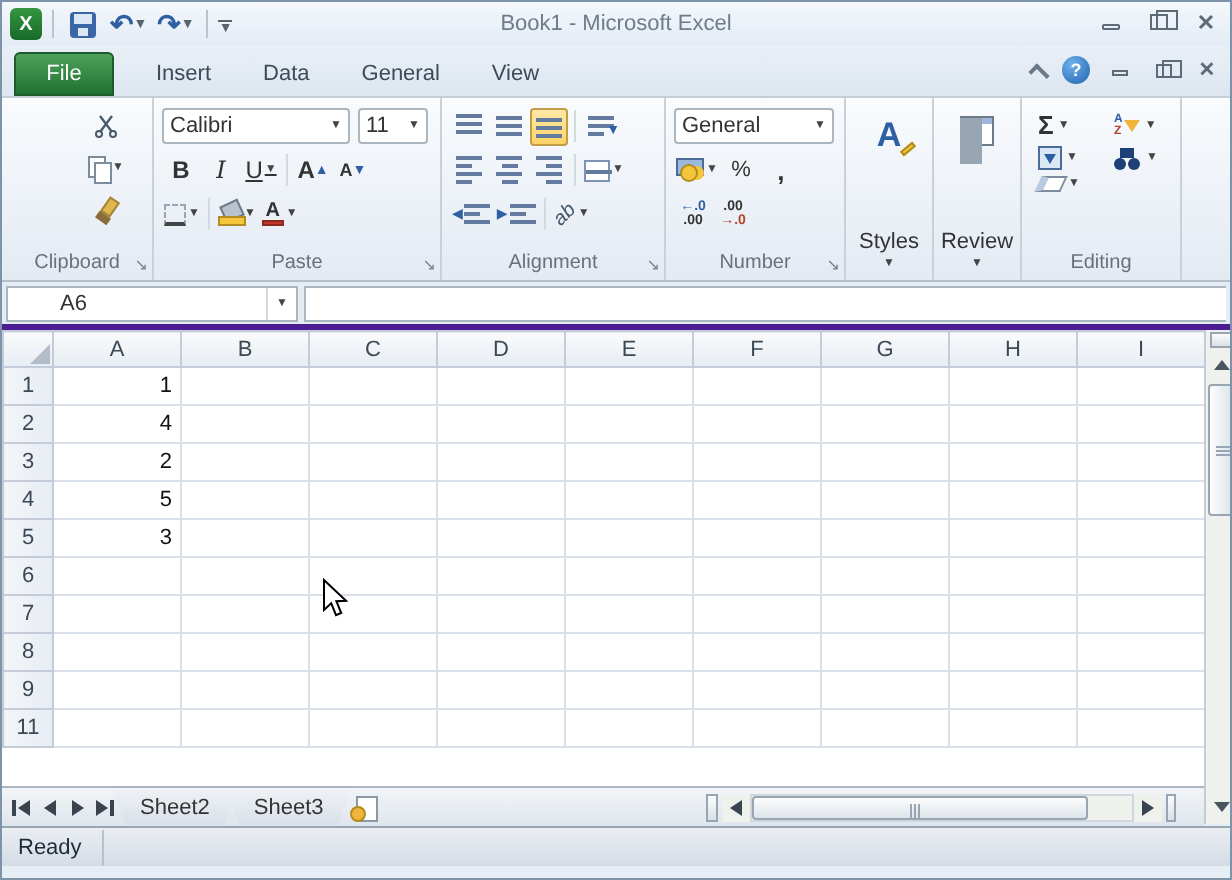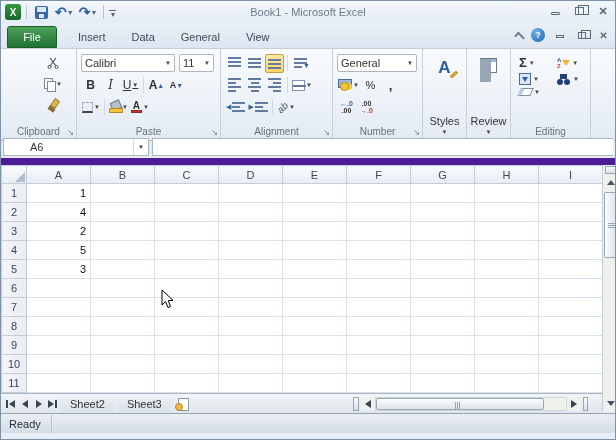--- a/index.html
+++ b/index.html
@@ -141,21 +141,21 @@
   .funnel { width:0; height:0; border-left:4px solid transparent; border-right:4px solid transparent; border-top:6px solid #f0b53a; margin-left:1px; }
   .filldown { width:12px; height:12px; border:1px solid #4a6b9b; background:#dbe7f5; display:flex; align-items:center; justify-content:center; }
   .filldown s { width:0; height:0; border-left:3px solid transparent; border-right:3px solid transparent; border-top:5px solid #2f5fa3; text-decoration:none; }
   .binoc { width:14px; height:12px; position:relative; }
   .binoc::before { content:""; position:absolute; left:0; bottom:0; width:6px; height:6px; border-radius:50%; background:#1f3f77; box-shadow:7px 0 0 #1f3f77; }
   .binoc::after { content:""; position:absolute; left:3px; top:1px; width:7px; height:5px; background:#1f3f77; }
   .eraser { width:13px; height:8px; background:#fff; border:1px solid #7d8c9c; transform:skewX(-25deg); border-left:4px solid #b9c9e0; }
 
   
   .fbar { position:absolute; left:0; top:140px; width:100%; height:24px; background:#e6ecf3;
-    border-bottom:7px solid #4c1d95; display:flex; align-items:flex-end; padding:2px; gap:3px; }
+    border-bottom:3px solid #4c1d95; display:flex; align-items:center; padding:2px; gap:3px; }
   .namebox { width:146px; height:18px; background:#fff; border:1px solid #aab6c0; display:flex; align-items:center; }
   .namebox .nb-val { flex:1; padding-left:26px; }
   .namebox .nb-arrow { width:15px; height:100%; border-left:1px solid #d4dae1; display:flex; align-items:center; justify-content:center; font-size:6px; color:#444; }
   .fxpill { width:84px; height:18px; background:linear-gradient(#f4f7fa,#e2e9f0); border:1px solid #c0c9d4; border-radius:9px;
     display:flex; align-items:center; padding:0 6px; justify-content:space-between; }
   .fx-dot { width:8px; height:8px; border-radius:50%; background:#e8edf2; border:1px solid #9aa7b4; }
   .fx-lab { font-family:"DejaVu Serif",serif; font-style:italic; font-weight:bold; color:#3b4document; color:#3b4a5a; }
   .finput { flex:1; height:18px; background:#fff; border:1px solid #aab6c0; border-right:none; padding:0 4px; color:#333; }
 
   
@@ -681,32 +681,20 @@
             <td class="cell"></td>
             <td class="cell"></td>
             <td class="cell"></td>
             <td class="cell"></td>
             <td class="cell"></td>
             <td class="cell"></td>
             <td class="cell"></td>
             <td class="cell"></td>
           </tr>
           <tr>
-            <td class="rowhead">10</td>
-            <td class="cell"></td>
-            <td class="cell"></td>
-            <td class="cell"></td>
-            <td class="cell"></td>
-            <td class="cell"></td>
-            <td class="cell"></td>
-            <td class="cell"></td>
-            <td class="cell"></td>
-            <td class="cell"></td>
-          </tr>
-          <tr>
             <td class="rowhead">11</td>
             <td class="cell"></td>
             <td class="cell"></td>
             <td class="cell"></td>
             <td class="cell"></td>
             <td class="cell"></td>
             <td class="cell"></td>
             <td class="cell"></td>
             <td class="cell"></td>
             <td class="cell"></td>

